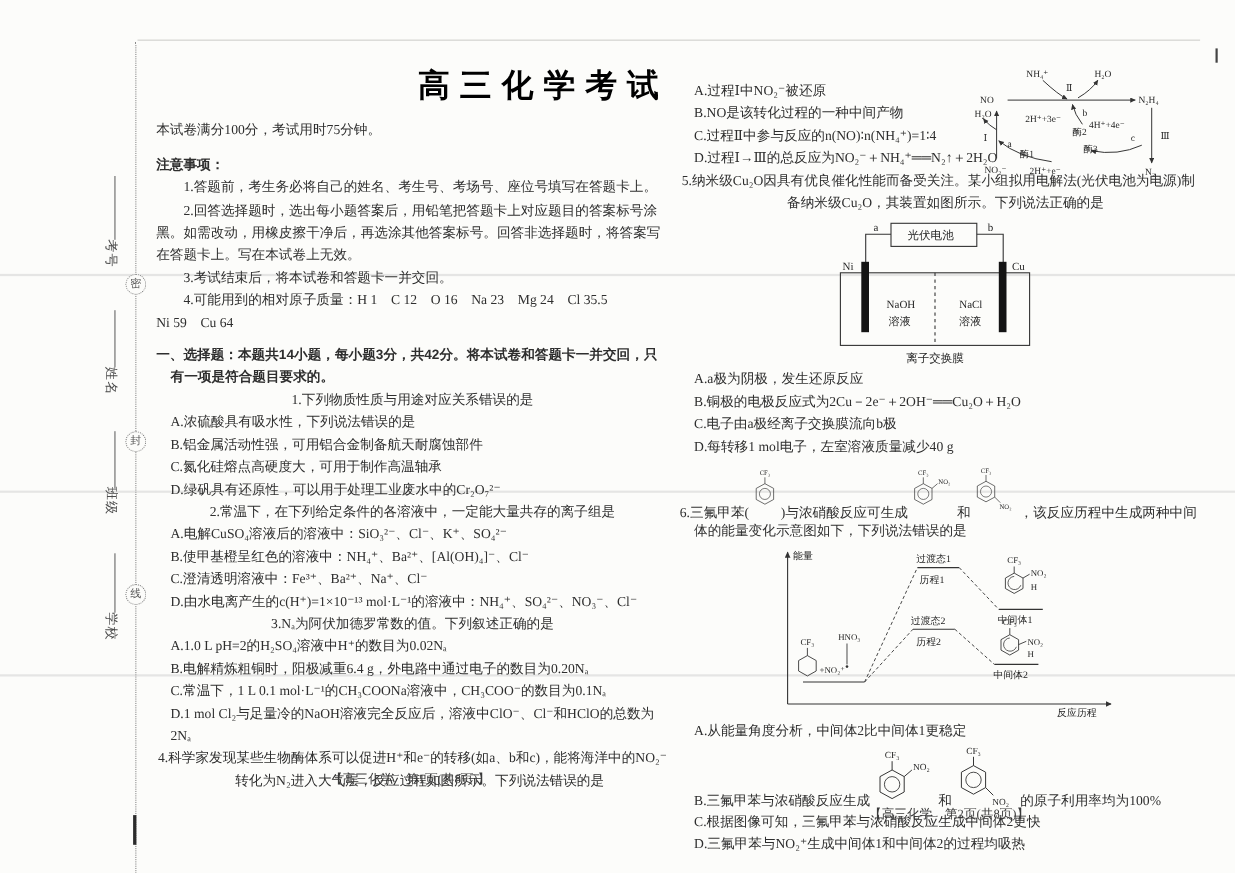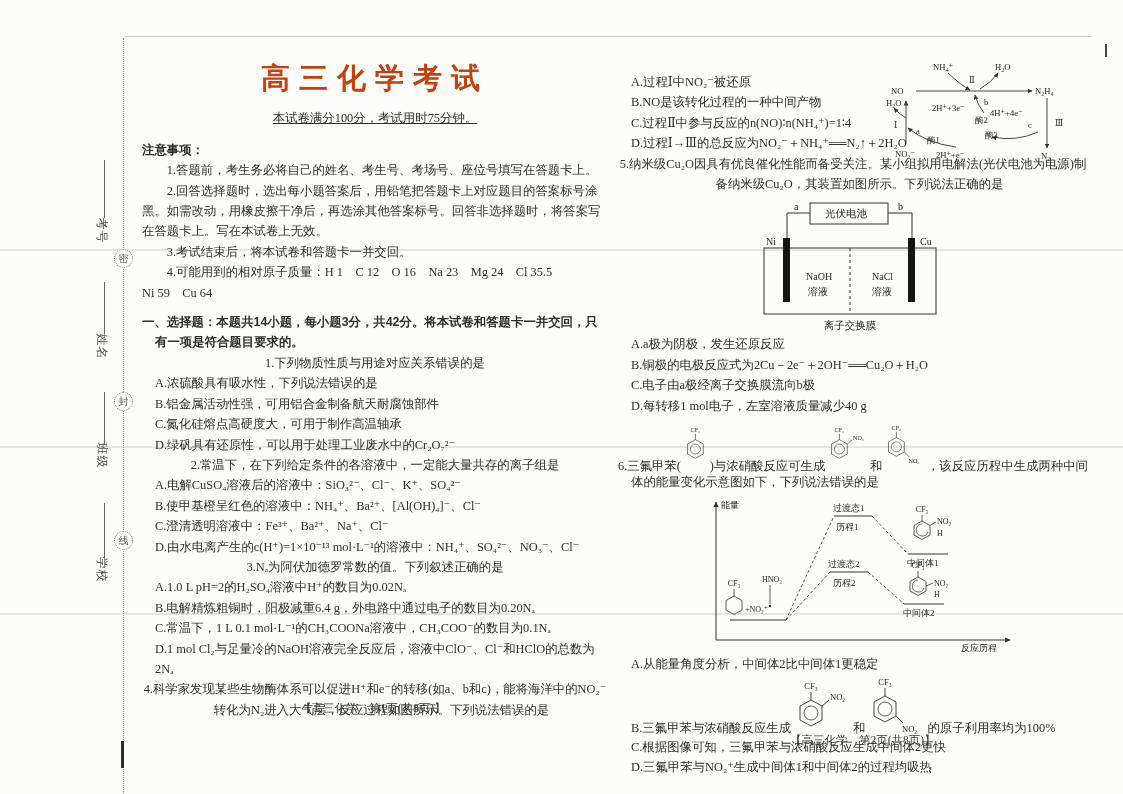--- a/index.html
+++ b/index.html
@@ -12,23 +12,23 @@
   .trtick{position:absolute;left:1105px;top:44px;width:2px;height:13px;background:#444;}
   .streak{position:absolute;left:0;width:1123px;height:2px;background:rgba(185,185,185,.35);}
   .mline{position:absolute;left:104px;width:1px;background:#666;}
   .mlabel{position:absolute;left:84px;width:34px;text-align:center;transform:rotate(90deg);
           font-size:12px;color:#4a4a4a;letter-spacing:1px;}
   .sealchar{position:absolute;left:114px;width:17px;height:17px;border:1px dotted #7c7c7c;border-radius:50%;
             font-size:10px;line-height:17px;text-align:center;color:#555;background:#fcfcfa;}
   
   .col-l{position:absolute;left:142px;top:66px;width:466px;font-size:12.4px;line-height:20.4px;}
   .col-r{position:absolute;left:618px;top:72px;width:470px;font-size:12.4px;line-height:20.4px;}
-  .title{text-align:center;font-size:29px;font-weight:bold;letter-spacing:9px;
-         font-family:"Liberation Sans","DejaVu Sans",sans-serif;margin:2px 0 20px;color:#c2410c;}
-  .subtitle{text-align:center;margin-bottom:11px;text-decoration:underline;}
+  .title{text-align:right;font-size:29px;font-weight:bold;letter-spacing:9px;
+         font-family:"Liberation Sans","DejaVu Sans",sans-serif;margin:2px 0 20px;color:#000000;}
+  .subtitle{text-align:left;margin-bottom:11px;}
   .bold{font-weight:bold;font-family:"Liberation Sans","DejaVu Sans",sans-serif;}
   .notice{text-indent:2em;}
   .sec{margin-top:9px;padding-left:13px;text-indent:-13px;}
   .hang{padding-left:13px;text-indent:-13px;text-align:center;}
   .opt{padding-left:13px;}
   .footer{position:absolute;top:701px;font-size:11.5px;color:#3a3a3a;}
   .f-l{left:300px;} .f-r{left:790px;margin-top:32px;}
   
   .structline{display:flex;align-items:center;}
   .structline .tx{white-space:nowrap;margin-top:44px;}

